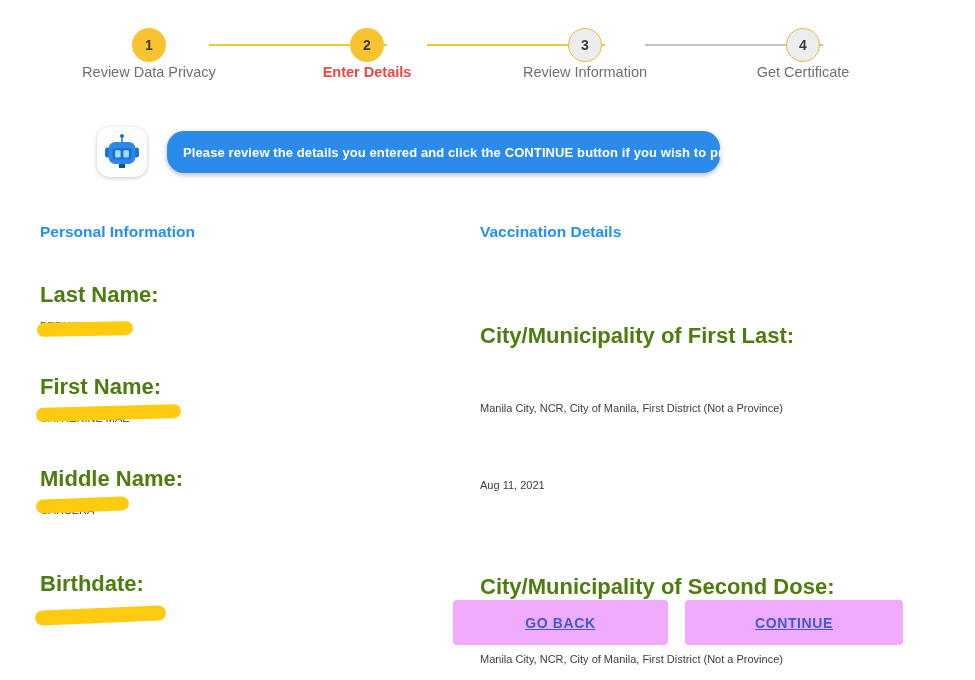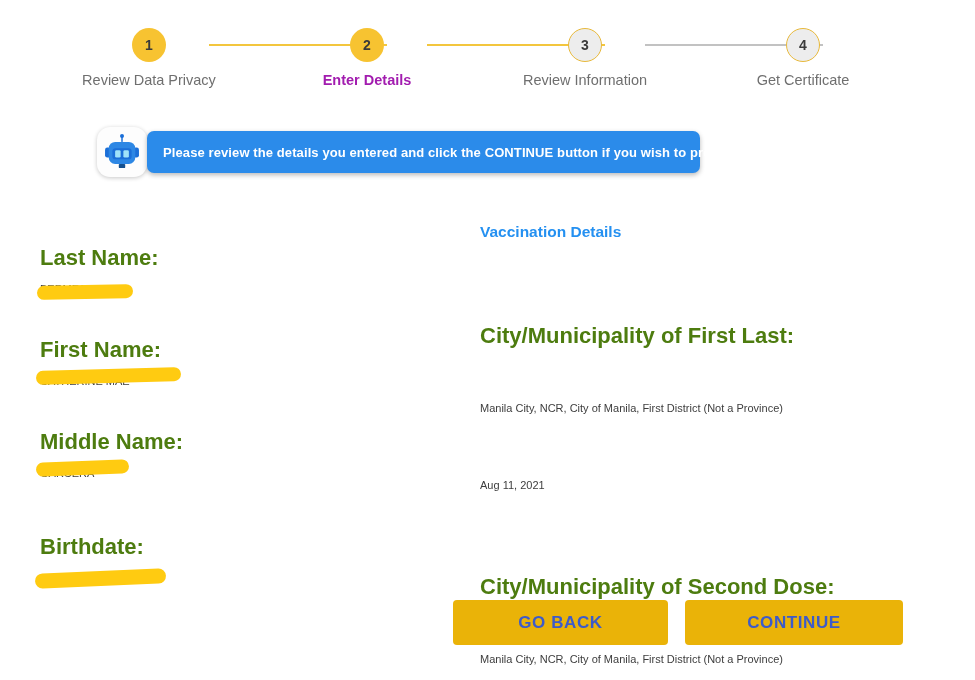--- a/index.html
+++ b/index.html
@@ -13,36 +13,36 @@
   
   .stepper { position:absolute; left:40px; top:0; width:872px; height:100px; display:flex; }
   .step { width:218px; display:flex; flex-direction:column; align-items:center; }
   .step-circle {
     margin-top:28px; width:34px; height:34px; border-radius:50%;
     display:flex; align-items:center; justify-content:center;
     font-size:14px; font-weight:700; color:#3a3a3a; position:relative; z-index:2;
   }
   .step.done .step-circle, .step.active .step-circle { background:#f7c331; }
   .step.pending .step-circle { background:#ededed; border:1.5px solid #e8b93b; }
-  .step-label { margin-top:10px; font-size:14.5px; color:#6f6f6f; text-align:center; white-space:nowrap; }
-  .step.active .step-label { color:#a21caf; font-weight:700; }
+  .step-label { margin-top:2px; font-size:14.5px; color:#6f6f6f; text-align:center; white-space:nowrap; }
+  .step.active .step-label { color:#ef4444; font-weight:700; }
   .connector { position:absolute; top:44px; height:2px; z-index:1; }
   .connector.c1 { left:169px; width:178px; background:#f3c63e; }
   .connector.c2 { left:387px; width:178px; background:#f3c63e; }
   .connector.c3 { left:605px; width:178px; background:#c2c2c2; }
 
   
   .chat-row { position:absolute; left:97px; top:127px; display:flex; align-items:flex-start; }
   .bot-card {
     width:50px; height:50px; border-radius:13px; background:#fdfdfd;
     box-shadow:0 1px 4px rgba(0,0,0,0.22); display:flex; align-items:center; justify-content:center;
   }
   .bubble {
-    margin-left:0; width:553px; height:42px; margin-top:4px;
-    background:#2b8bea; border-radius:7px; box-shadow:0 2px 5px rgba(0,0,0,0.28);
+    margin-left:20px; width:553px; height:42px; margin-top:4px;
+    background:#2b8bea; border-radius:17px; box-shadow:0 2px 5px rgba(0,0,0,0.28);
     display:flex; align-items:center; padding:0 16px;
     color:#ffffff; font-size:13px; font-weight:600; letter-spacing:0.1px;
   }
   .bubble b { font-weight:800; white-space:pre; }
   .bubble span { white-space:pre; }
 
   
   .col { position:absolute; top:222px; display:flex; flex-direction:column; }
   .col-left { left:40px; width:420px; }
   .col-right { left:480px; width:442px;gap:41px; }
@@ -52,23 +52,23 @@
 
   
   .hl { position:absolute; background:#ffcb11; border-radius:8px; height:14px; z-index:3; }
   .hl-lastname  { left:-3px; top:7px;  width:96px;  transform:rotate(-1.2deg); }
   .hl-firstname { left:-4px; top:-1px; width:145px; transform:rotate(-1.6deg); }
   .hl-middlename{ left:-4px; top:-1px; width:93px;  transform:rotate(-2.2deg); }
   .hl-birthdate { left:-5px; top:4px;  width:131px; height:15px; transform:rotate(-2.4deg); }
 
   
   .btn {
-    position:absolute; top:600px; height:45px; background:#eab308; border:none;
+    position:absolute; top:600px; height:45px; background:#f0abfc; border:none;
     border-radius:4px; font-family:"Liberation Sans", sans-serif;
-    font-size:17px; font-weight:700; letter-spacing:0.6px; color:#3d5bc9; cursor:pointer;
+    font-size:14px; font-weight:700; letter-spacing:0.6px; color:#3d5bc9; cursor:pointer;text-decoration:underline;
   }
   .btn-goback { left:453px; width:215px; }
   .btn-continue { left:685px; width:218px; }
 </style>
 </head>
 <body>
 
 <div class="page">
 
   <div class="stepper">
@@ -109,20 +109,21 @@
       </svg>
     </div>
     <div class="bubble">
       <span>Please review the details you entered and click the </span>
         <b>CONTINUE</b>
         <span> button if you wish to proceed.</span>
     </div>
   </div>
 
   <div class="col col-left">
+    <div class="section-title">Personal Information</div>
 
     <div class="flabel">Last Name:</div>
     <div class="fvalue">
       <span>BERMEJO</span>
       <span class="hl hl-lastname"></span>
     </div>
 
     <div class="flabel">First Name:</div>
     <div class="fvalue">
       <span>CATHERINE MAE</span>

